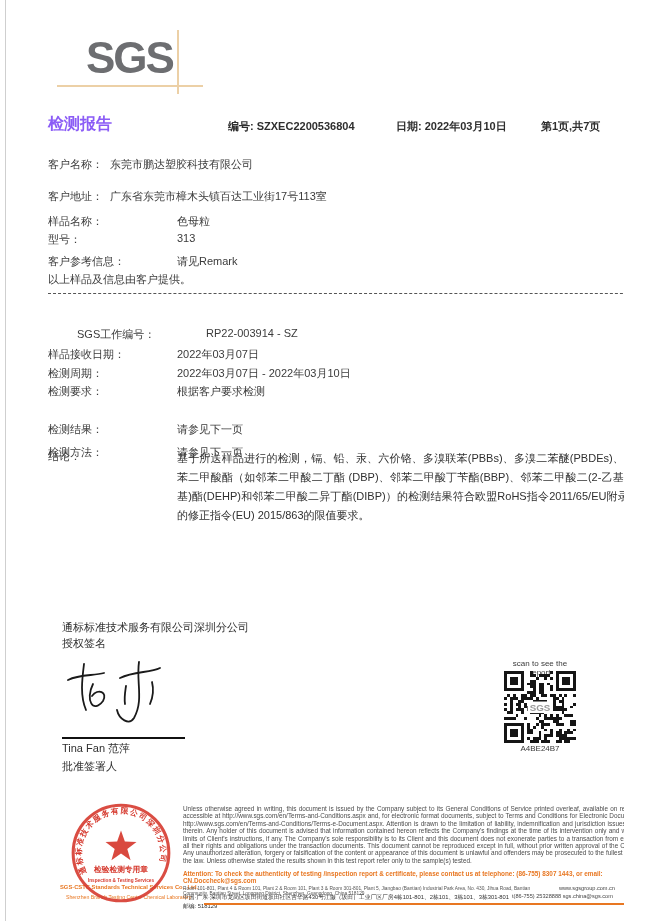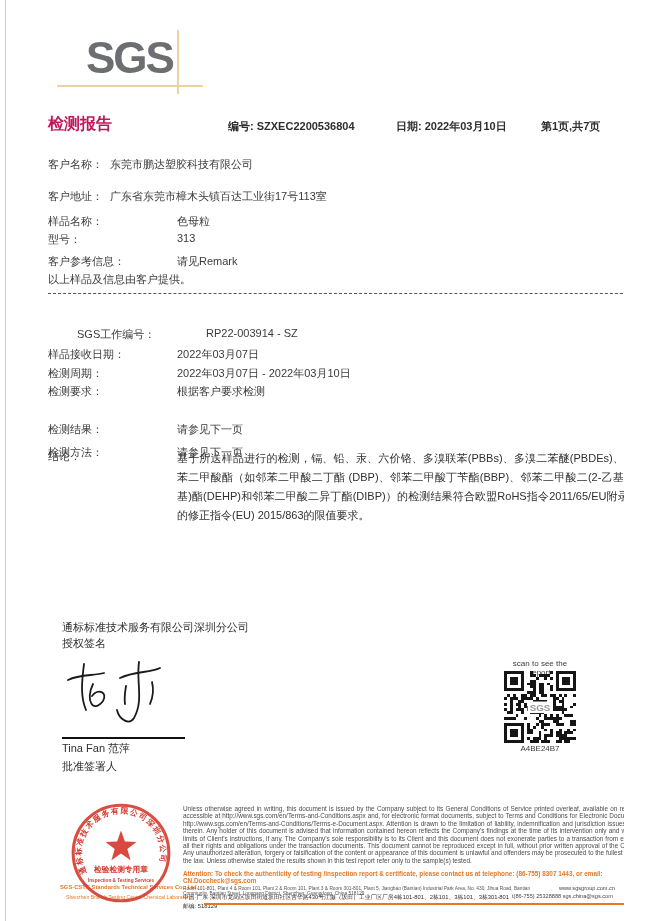--- a/index.html
+++ b/index.html
@@ -4,21 +4,21 @@
 <style>
   html,body{margin:0;padding:0;background:#fff;}
   .page{position:relative;width:624px;height:921px;background:#fff;overflow:hidden;
         font-family:"Liberation Sans","DejaVu Sans",sans-serif;color:#3b3b3b;}
   .abs{position:absolute;white-space:nowrap;}
   .page-edge{position:absolute;left:5px;top:0;width:1px;height:921px;background:#cfcfcf;}
   .logo-text{position:absolute;left:86px;top:33px;font-size:44px;font-weight:bold;
              color:#6d6e71;letter-spacing:-2px;}
   .crop-h{position:absolute;left:57px;top:85px;width:146px;height:2px;background:#ecd0a6;}
   .crop-v{position:absolute;left:177px;top:30px;width:2px;height:64px;background:#ecd0a6;}
-  .doc-title{position:absolute;left:48px;top:114px;font-size:16px;font-weight:bold;color:#be185d;text-align:right;}
+  .doc-title{position:absolute;left:48px;top:114px;font-size:16px;font-weight:bold;color:#8b5cf6;text-align:right;}
   .hdr{font-size:11px;color:#2e2e2e;}
   .row{position:absolute;left:48px;font-size:11px;color:#3b3b3b;}
   .row .lab{display:inline-block;}
   .row .val{position:absolute;left:62px;white-space:nowrap;}
   .row .val2{position:absolute;left:129px;white-space:nowrap;}
   .dash-sep{position:absolute;left:48px;top:293px;width:600px;border-top:1px dashed #555;}
   .concl-lab{position:absolute;left:48px;top:449px;font-size:11px;}
   .concl-text{position:absolute;left:177px;top:449px;width:458px;font-size:11px;
               line-height:19px;white-space:normal;text-align:justify;color:#2f2f2f;}
   .sig{font-size:11px;color:#2f2f2f;}

